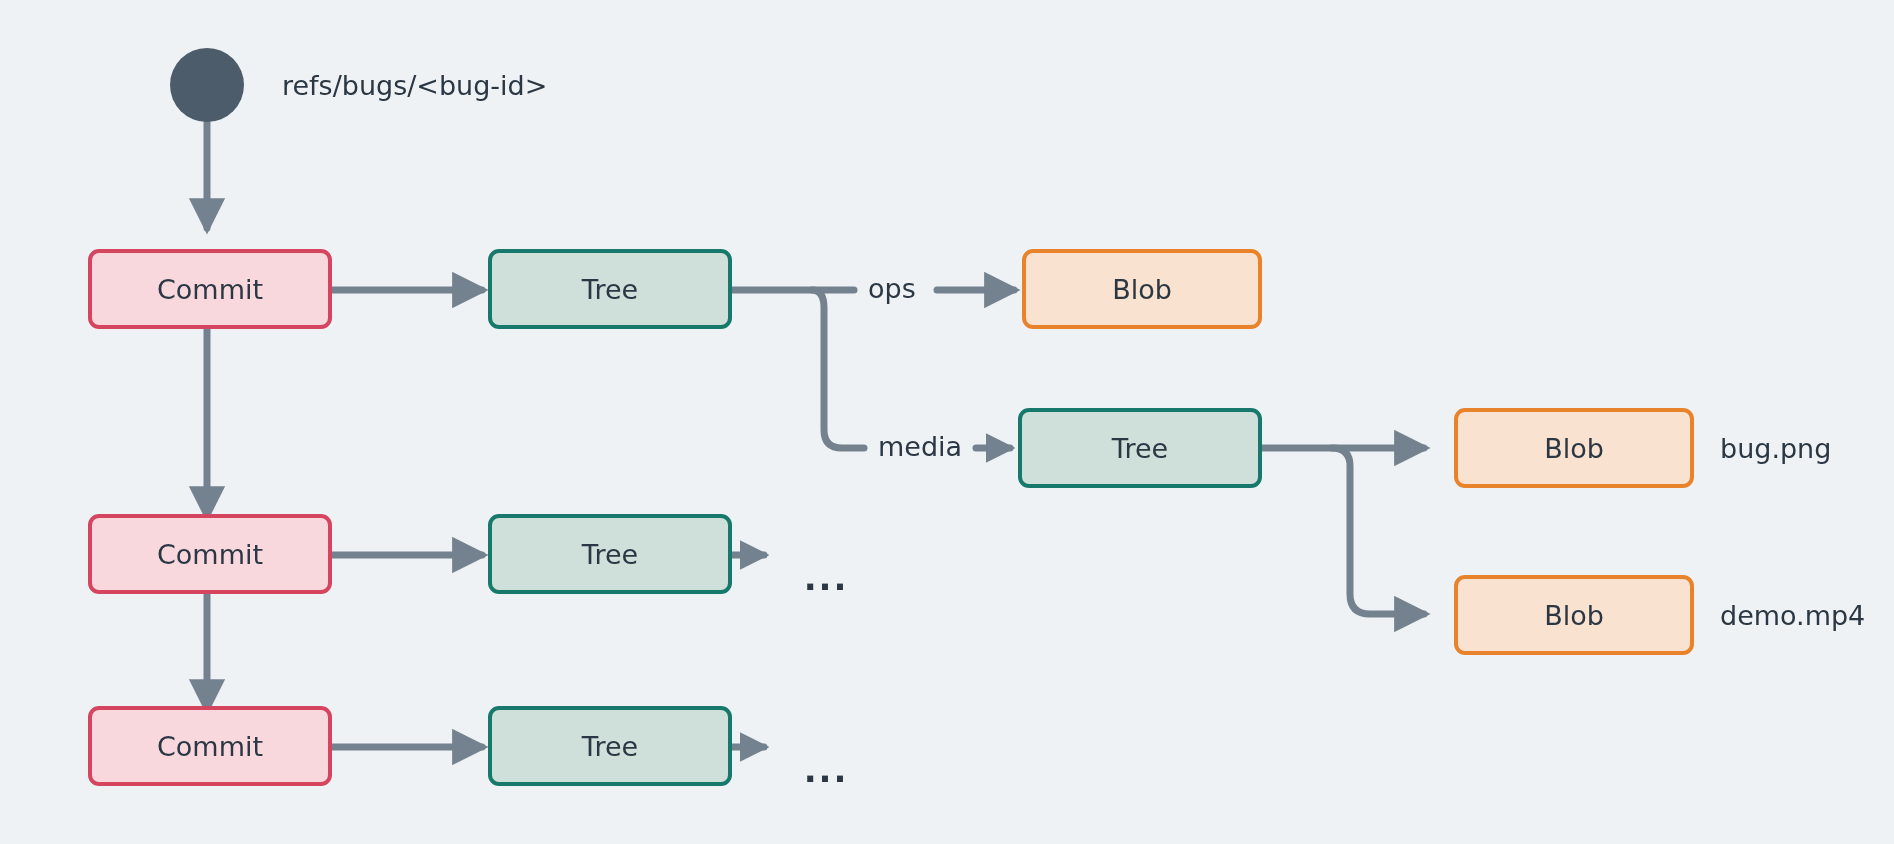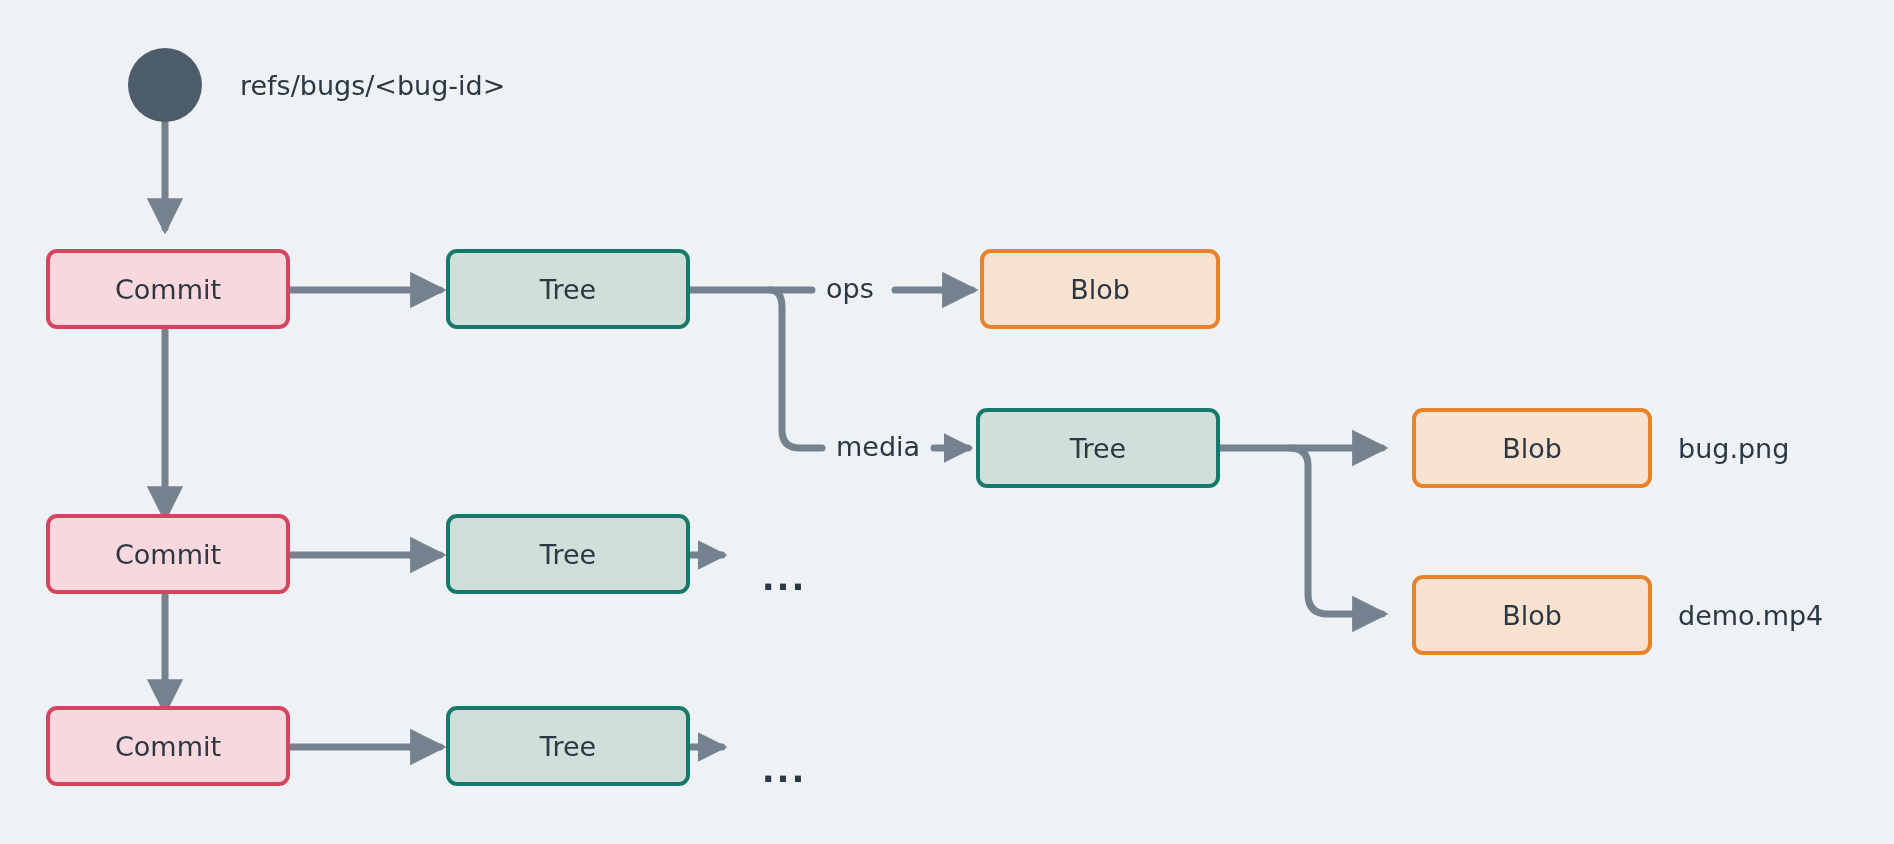--- a/index.html
+++ b/index.html
@@ -11,20 +11,21 @@
     width: 1894px;
     height: 844px;
     background: #eef2f5;
     font-family: "DejaVu Sans", "Liberation Sans", sans-serif;
     overflow: hidden;
   }
   #diagram-root {
     position: relative;
     width: 1775px;
     height: 844px;
+    margin-left: 42px;
   }
   svg.diagram {
     display: block;
     width: 1894px;
     height: 844px;
   }
   .node-label {
     font-family: "DejaVu Sans", "Liberation Sans", sans-serif;
     font-size: 27px;
     fill: #2b3844;

